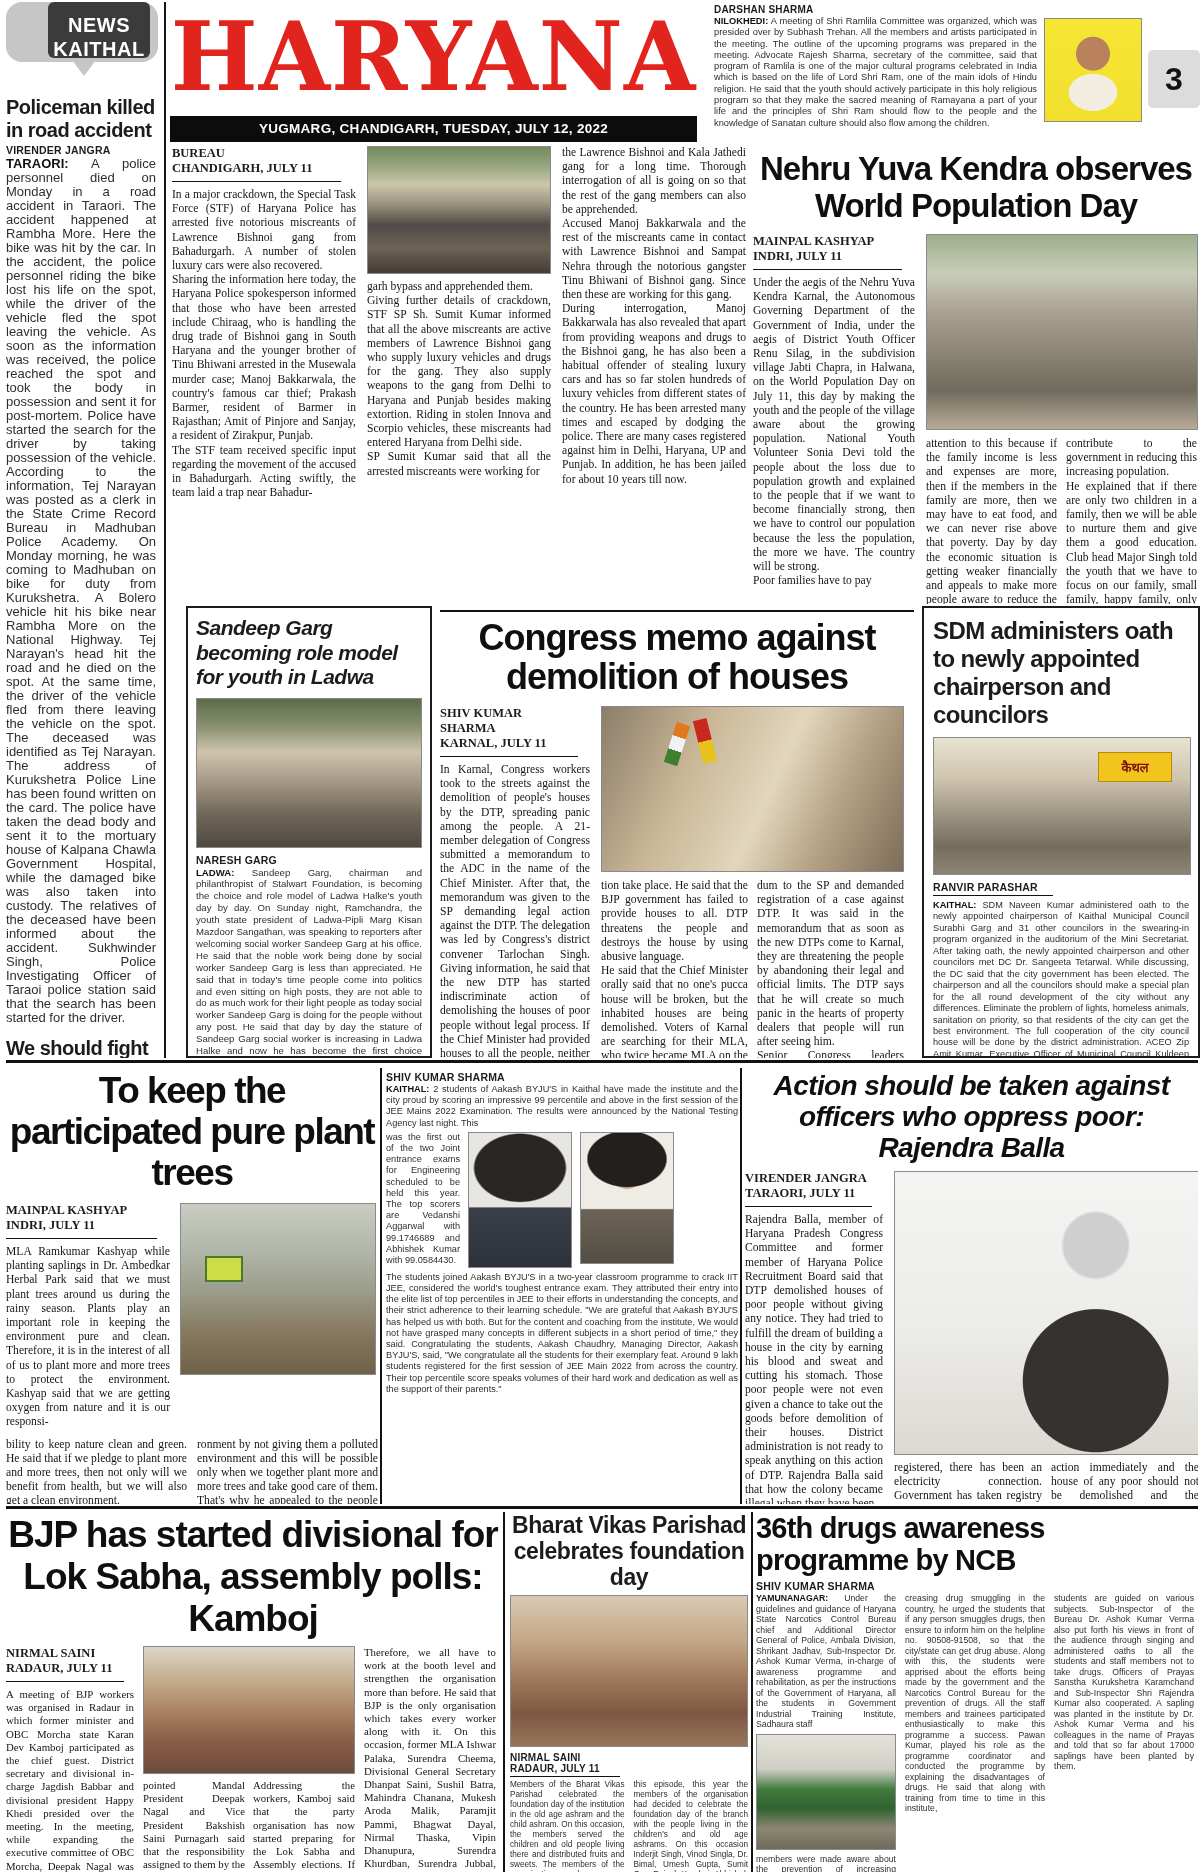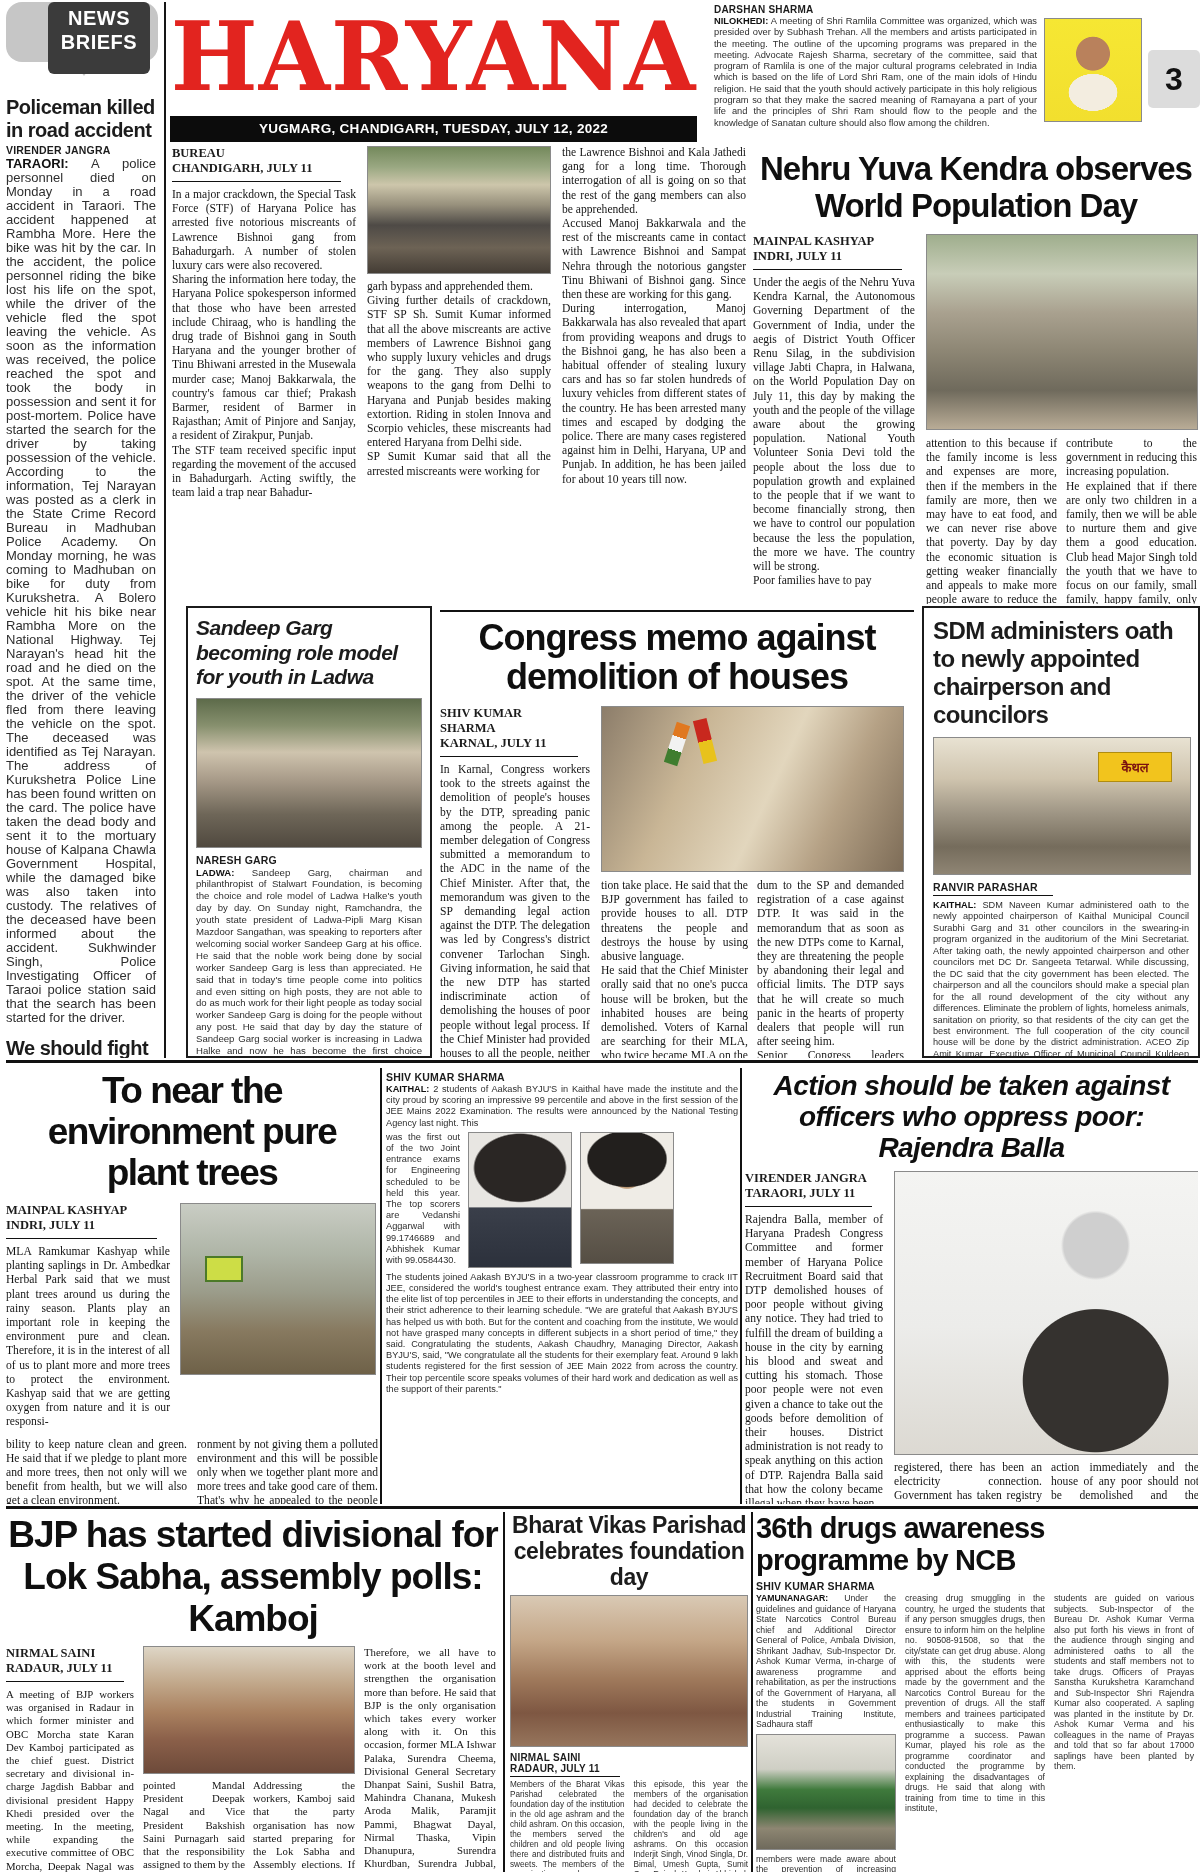--- a/index.html
+++ b/index.html
@@ -19,22 +19,22 @@
     line-height:15px; border-bottom:1.6px solid #111; padding-bottom:5px; margin-bottom:6px; width:92%; }
   .photo { border:1px solid #8a8a8a; position:relative; }
   .big-head { font-weight:bold; letter-spacing:-1.5px; color:#0f0f0f; }
   .rule { background:#111; position:absolute; }
   
   .rail { left:6px; top:2px; width:160px; height:1056px; border-right:2.5px solid #151515; padding-right:8px; }
   .badge-wrap { position:relative; height:82px; }
   .badge-bubble { position:absolute; left:0; top:0; width:152px; height:60px; background:#c6c6c6; border-radius:16px; }
   .badge-tail { position:absolute; left:66px; top:58px; width:0; height:0;
     border-left:12px solid transparent; border-right:12px solid transparent; border-top:16px solid #c6c6c6; }
-  .badge-box { position:absolute; left:42px; top:0; width:102px; height:72px; background:#3b3b3b; border-radius:6px;
-    color:#fff; font-weight:bold; font-size:20px; line-height:24px; text-align:center; padding-top:4px; letter-spacing:.5px; }
+  .badge-box { position:absolute; left:42px; top:0; width:102px; height:56px; background:#3b3b3b; border-radius:6px;
+    color:#fff; font-weight:bold; font-size:20px; line-height:24px; text-align:center; padding-top:11px; letter-spacing:.5px; }
   .rail h2 { font-size:20px; line-height:22.5px; letter-spacing:-.5px; margin:12px 0 3px; }
   .ph-martyrs { width:150px; height:86px; margin:4px 0 5px;
     background:linear-gradient(180deg,#cfd8c2 0%,#bcc3ab 22%,#7c6f5c 45%,#5d5448 70%,#8c8374 100%); }
   
   .masthead { left:170px; top:0; width:527px; height:114px; display:flex; align-items:center; justify-content:center; }
   .masthead-text { font-family:"DejaVu Serif", serif; font-weight:bold; font-size:92px; line-height:100px;
     color:#e2241f; letter-spacing:1px; transform:scaleY(1.04); }
   .datebar { left:170px; top:116px; width:527px; height:26px; background:#0c0c0c; color:#fff;
     font-weight:bold; font-size:13.5px; line-height:26px; text-align:center; letter-spacing:.3px; }
   
@@ -163,21 +163,21 @@
 <body>
 
 <div class="page">
 
   <aside class="abs rail">
     <div class="badge-wrap">
       <div class="badge-bubble"></div>
       <div class="badge-tail"></div>
       <div class="badge-box">
         <div>NEWS</div>
-        <div>BRIEFS</div>
+        <div>KAITHAL</div>
       </div>
     </div>
     <h2>Policeman killed in road accident</h2>
     <div class="byl-sans">VIRENDER JANGRA</div>
     <p class="sans-body"><b>TARAORI:</b> <span>A police personnel died on Monday in a road accident in Taraori. The accident happened at Rambha More. Here the bike was hit by the car. In the accident, the police personnel riding the bike lost his life on the spot, while the driver of the vehicle fled the spot leaving the vehicle. As soon as the information was received, the police reached the spot and took the body in possession and sent it for post-mortem. Police have started the search for the driver by taking possession of the vehicle. According to the information, Tej Narayan was posted as a clerk in the State Crime Record Bureau in Madhuban Police Academy. On Monday morning, he was coming to Madhuban on bike for duty from Kurukshetra. A Bolero vehicle hit his bike near Rambha More on the National Highway. Tej Narayan's head hit the road and he died on the spot. At the same time, the driver of the vehicle fled from there leaving the vehicle on the spot. The deceased was identified as Tej Narayan. The address of Kurukshetra Police Line has been found written on the card. The police have taken the dead body and sent it to the mortuary house of Kalpana Chawla Government Hospital, while the damaged bike was also taken into custody. The relatives of the deceased have been informed about the accident. Sukhwinder Singh, Police Investigating Officer of Taraoi police station said that the search has been started for the driver.</span></p>
     <h2>We should fight for honour of  brave martyrs: Sinha</h2>
     <div class="photo ph-martyrs"></div>
     <div class="byl-sans">NIRMAL SAINI</div>
     <p class="sans-body"><b>RADAUR :</b> <span>The team of Inquilab Mandir is making continuous efforts to get the martyr status constitutionally for the brave martyrs. Team of temple met Delhi High Court Advocate Mahindra Prashad Sinha at his residence in Delhi and discussed the said subject in depth. He was also honored by presenting a memento on behalf of the team. Advocate Mahindra Prashad Sinha said that Inquilab Mandir is a unique initiative within the country. The whole country should be connected with this initiative and we all should fight for the honor of the brave martyrs. We have got the privilege of seeing this day through the sacrifice and sacrifice of the brave martyrs and revolutionary heroes. Founder of  Mandir, Advocate Waryam Singh told that Advocate Mahindra Prashad Sinha is a prominent social worker. He always works for the benefit of the society. His life is dedicated to the brave martyrs. The meeting with him will further accelerate the struggle for the honor of the brave martyrs. The struggle for constitutional martyr status for the brave martyrs will continue.</span></p>
   </aside>
@@ -277,21 +277,21 @@
     </div>
     <div class="byl-sans">RANVIR PARASHAR</div>
     <p class="sans-body"><b>KAITHAL:</b> <span>SDM Naveen Kumar administered oath to the newly appointed chairperson of Kaithal Municipal Council Surabhi Garg and 31 other councilors in the swearing-in program organized in the auditorium of the Mini Secretariat. After taking oath, the newly appointed chairperson and other councilors met DC Dr. Sangeeta Tetarwal. While discussing, the DC said that the city government has been elected. The chairperson and all the councilors should make a special plan for the all round development of the city without any differences. Eliminate the problem of lights, homeless animals, sanitation  on priority, so that residents of the city can get the best environment. The full cooperation of the city council house will be done by the district administration. ACEO Zip Amit Kumar, Executive Officer of Municipal Council Kuldeep Malik, Secretary Mohan Lal, Suresh Garg Nauch, Krishna Bansal, Dharamveer Prajapati, Vinod Singla, Virbhan Jain, Anita Chaudhary and other dignitaries were present.</span></p>
   </section>
 
   <div class="rule" style="left:6px; top:1060px; width:1192px; height:3px;"></div>
   <div class="rule" style="left:380px; top:1068px; width:2px; height:436px;"></div>
   <div class="rule" style="left:740px; top:1068px; width:2px; height:436px;"></div>
 
   <section class="abs trees">
-    <h1 class="big-head">To near the environment pure plant trees</h1>
+    <h1 class="big-head">To keep the participated pure plant trees</h1>
     <div class="trees-top">
       <div class="trees-c1">
         <div class="byl-serif">
           <div>MAINPAL KASHYAP</div>
           <div>INDRI, JULY 11</div>
         </div>
         <div class="serif-body">MLA Ramkumar Kashyap while planting saplings in Dr. Ambedkar Herbal Park said that we must plant trees around us during the rainy season. Plants play an important role in keeping the environment pure and clean. Therefore, it is in the interest of all of us to plant more and more trees to protect the environment. Kashyap said that we are getting oxygen from nature and it is our responsi-</div>
       </div>
       <div class="photo ph-trees"></div>
     </div>

